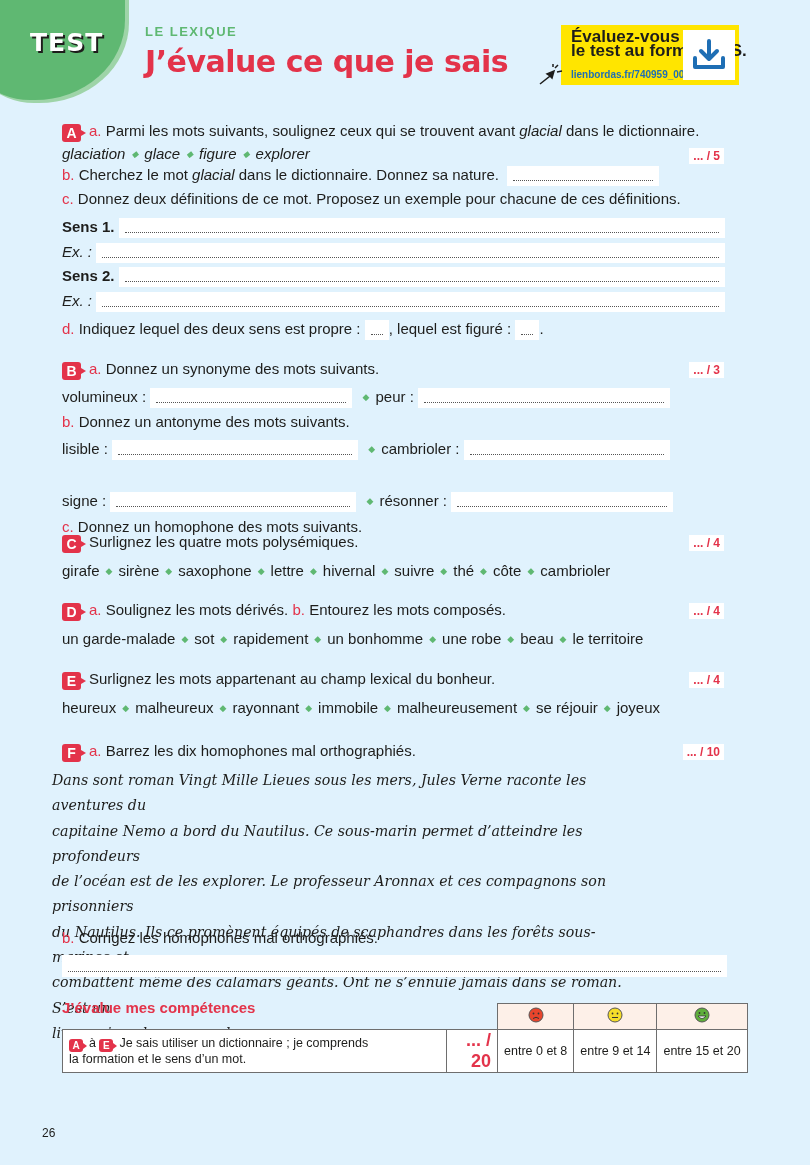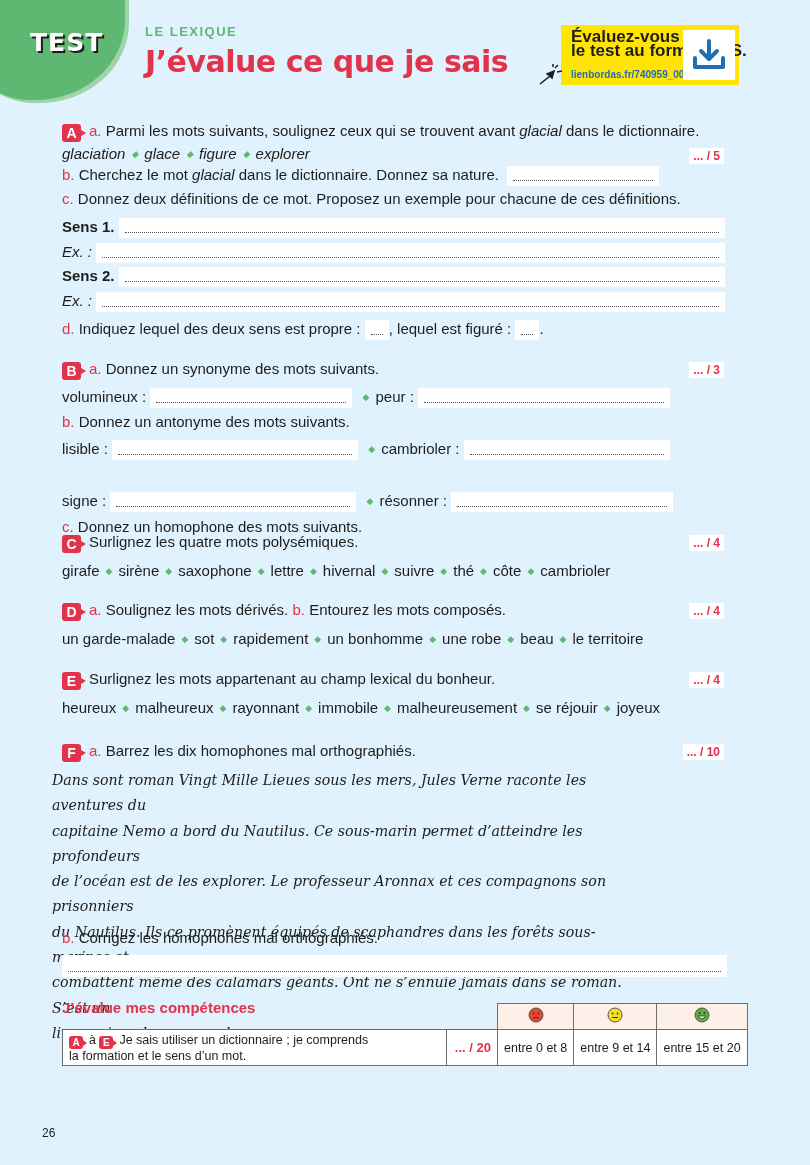--- a/index.html
+++ b/index.html
@@ -71,21 +71,21 @@
   
   .comp-title { left: 62px; top: 999px; color: #e3334a; font-weight: bold; font-size: 15px; }
   table.comp {
     position: absolute; left: 62px; top: 1003px; border-collapse: collapse; font-size: 12.5px;
   }
   table.comp td { border: 1px solid #6e6e6e; background: #fff; height: 36px; padding: 0 6px; vertical-align: middle; }
   table.comp td.blank { border: none; background: transparent; border-bottom: 1px solid #6e6e6e; }
   table.comp tr.head td { height: 26px; background: #fdf0e8; text-align: center; }
   table.comp tr.head td.blank { background: transparent; }
   table.comp td.desc { width: 384px; line-height: 14px; }
-  table.comp td.pts { width: 51px; color: #e3334a; font-weight: bold; text-align: right; font-size: 13px; }
+  table.comp td.pts { width: 51px; color: #e3334a; font-weight: bold; text-align: right; font-size: 18px; }
   table.comp td.rng { text-align: center; white-space: nowrap; }
 
   .page-num { left: 42px; top: 1126px; font-size: 12px; }
 </style>
 </head>
 <body>
 
 
 
 

